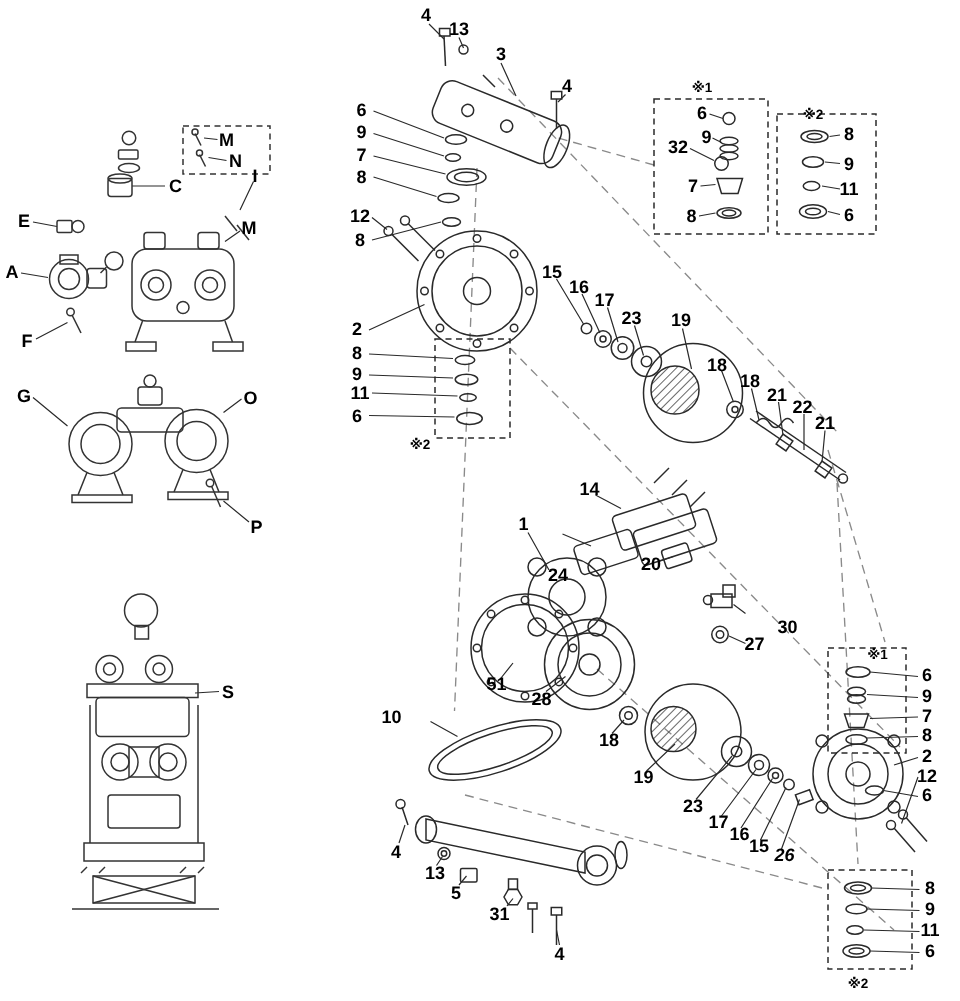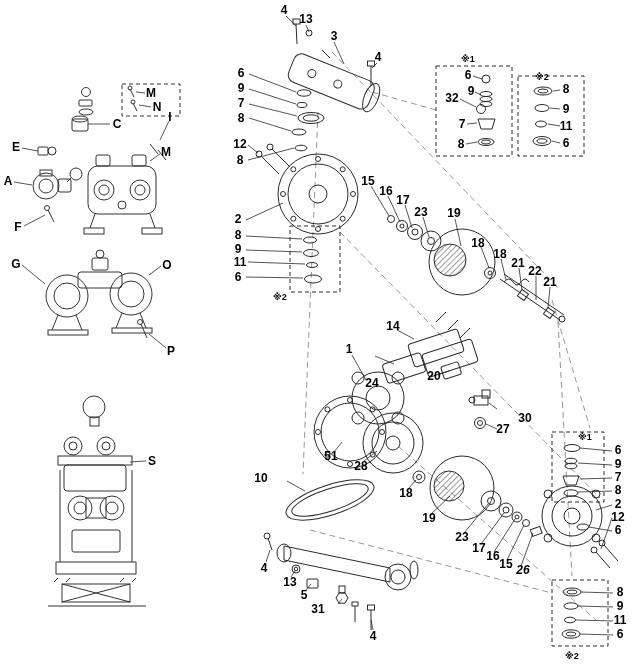--- a/index.html
+++ b/index.html
@@ -448,21 +448,21 @@
       <div class="callout" style="left: 618px; top: 464px;">9</div>
       <div class="callout" style="left: 618px; top: 477px;">7</div>
       <div class="callout" style="left: 618px; top: 490px;">8</div>
       <div class="callout" style="left: 618px; top: 504px;">2</div>
       <div class="callout" style="left: 618px; top: 517px;">12</div>
       <div class="callout" style="left: 618px; top: 530px;">6</div>
       <div class="callout" style="left: 261px; top: 478px;">10</div>
       <div class="callout" style="left: 264px; top: 568px;">4</div>
       <div class="callout" style="left: 290px; top: 582px;">13</div>
       <div class="callout" style="left: 304px; top: 595px;">5</div>
-      <div class="callout" style="left: 318px; top: 609px; text-align: right;">31</div>
+      <div class="callout" style="left: 333px; top: 609px; text-align: right;">31</div>
       <div class="callout" style="left: 373px; top: 636px;">4</div>
       <div class="callout" style="left: 620px; top: 592px;">8</div>
       <div class="callout" style="left: 620px; top: 606px;">9</div>
       <div class="callout" style="left: 620px; top: 620px;">11</div>
       <div class="callout" style="left: 620px; top: 634px;">6</div>
       <div class="callout note" style="left: 572px; top: 656px;">※2</div>
     </div>
 </div>
 
 </body></html>

